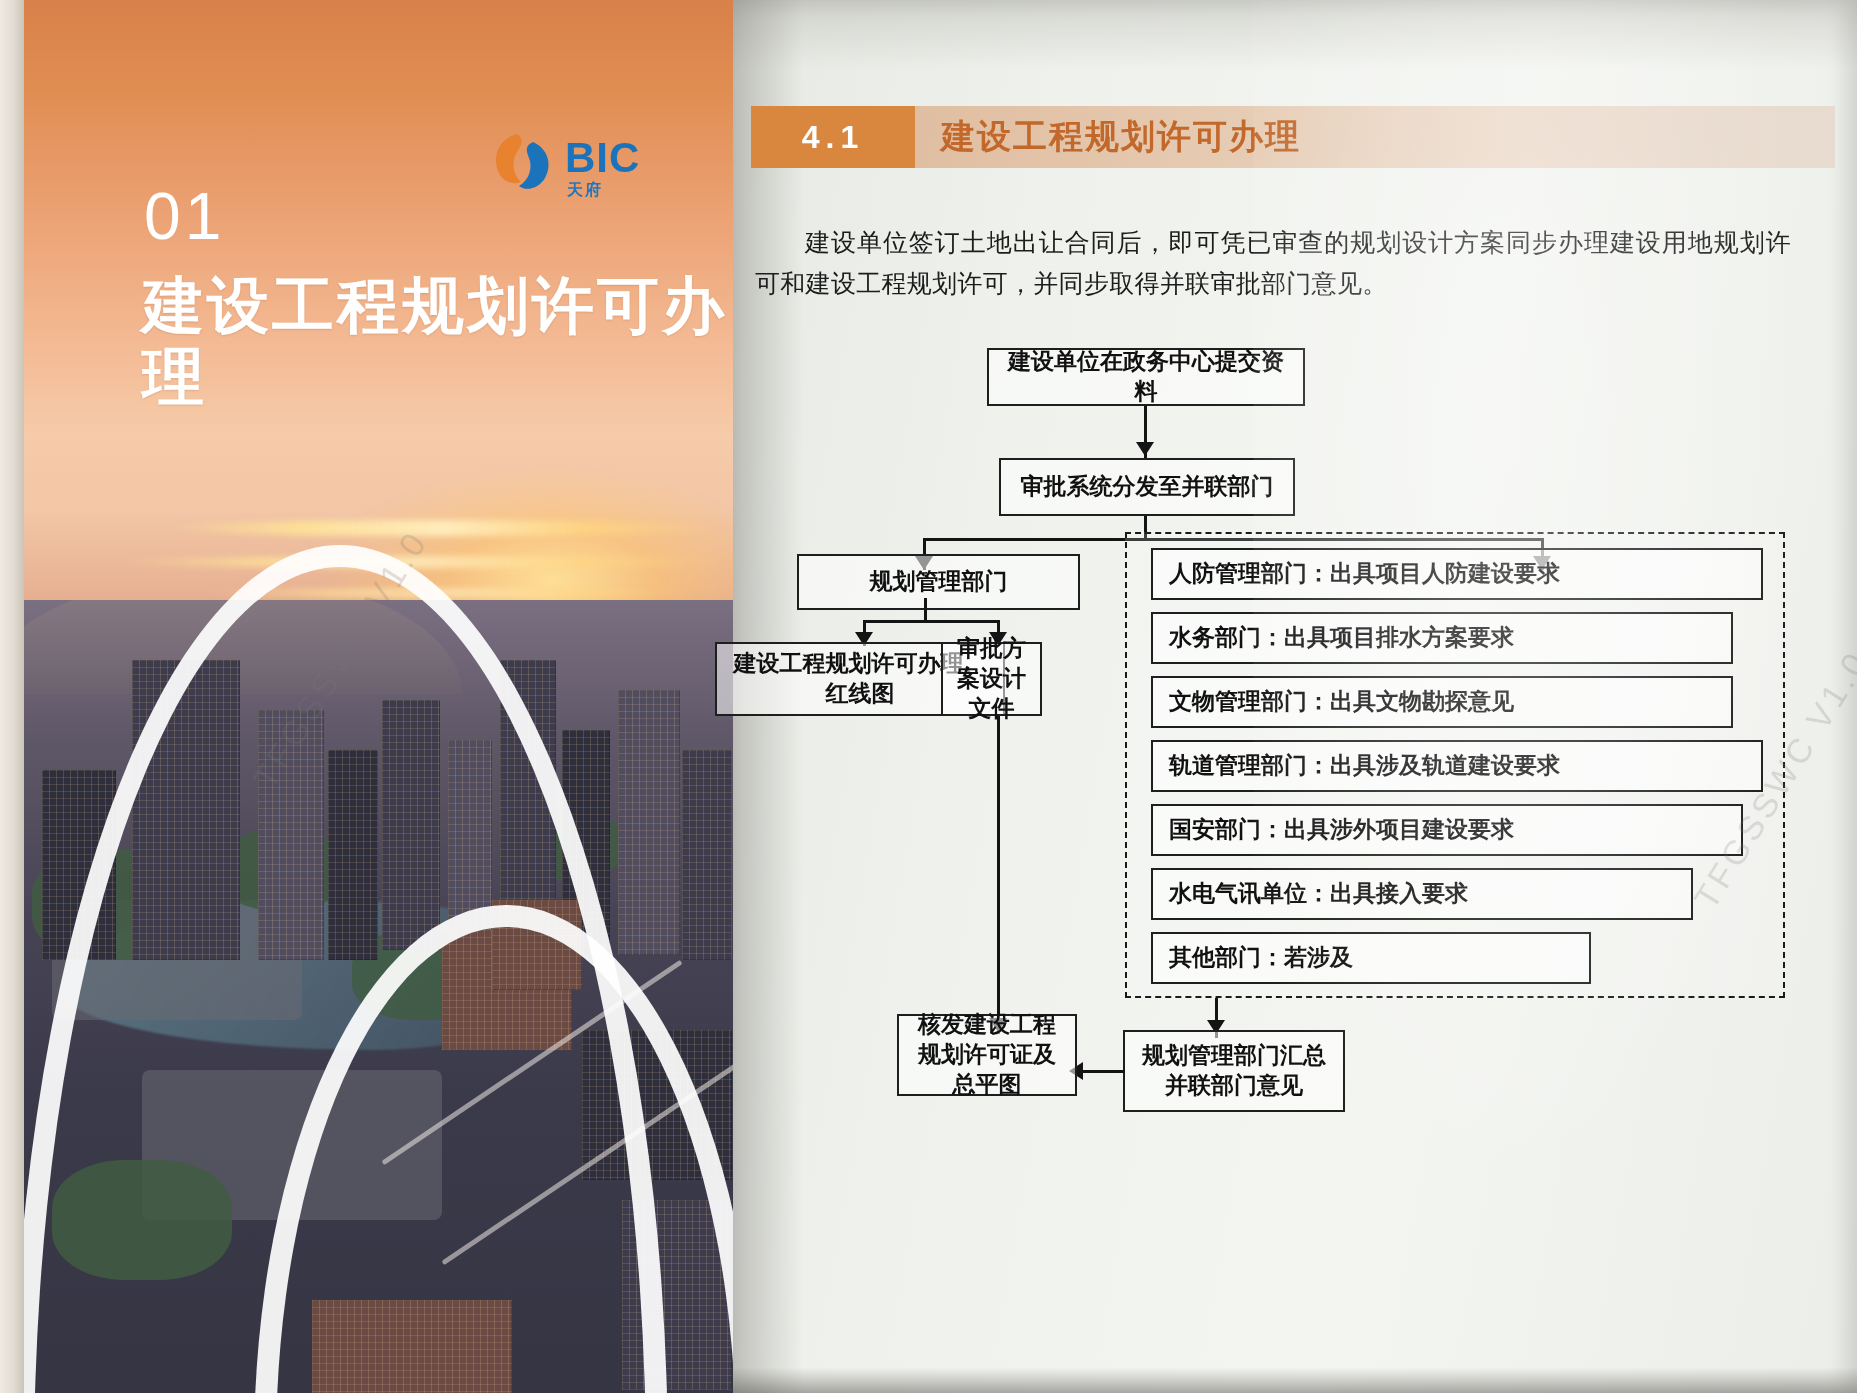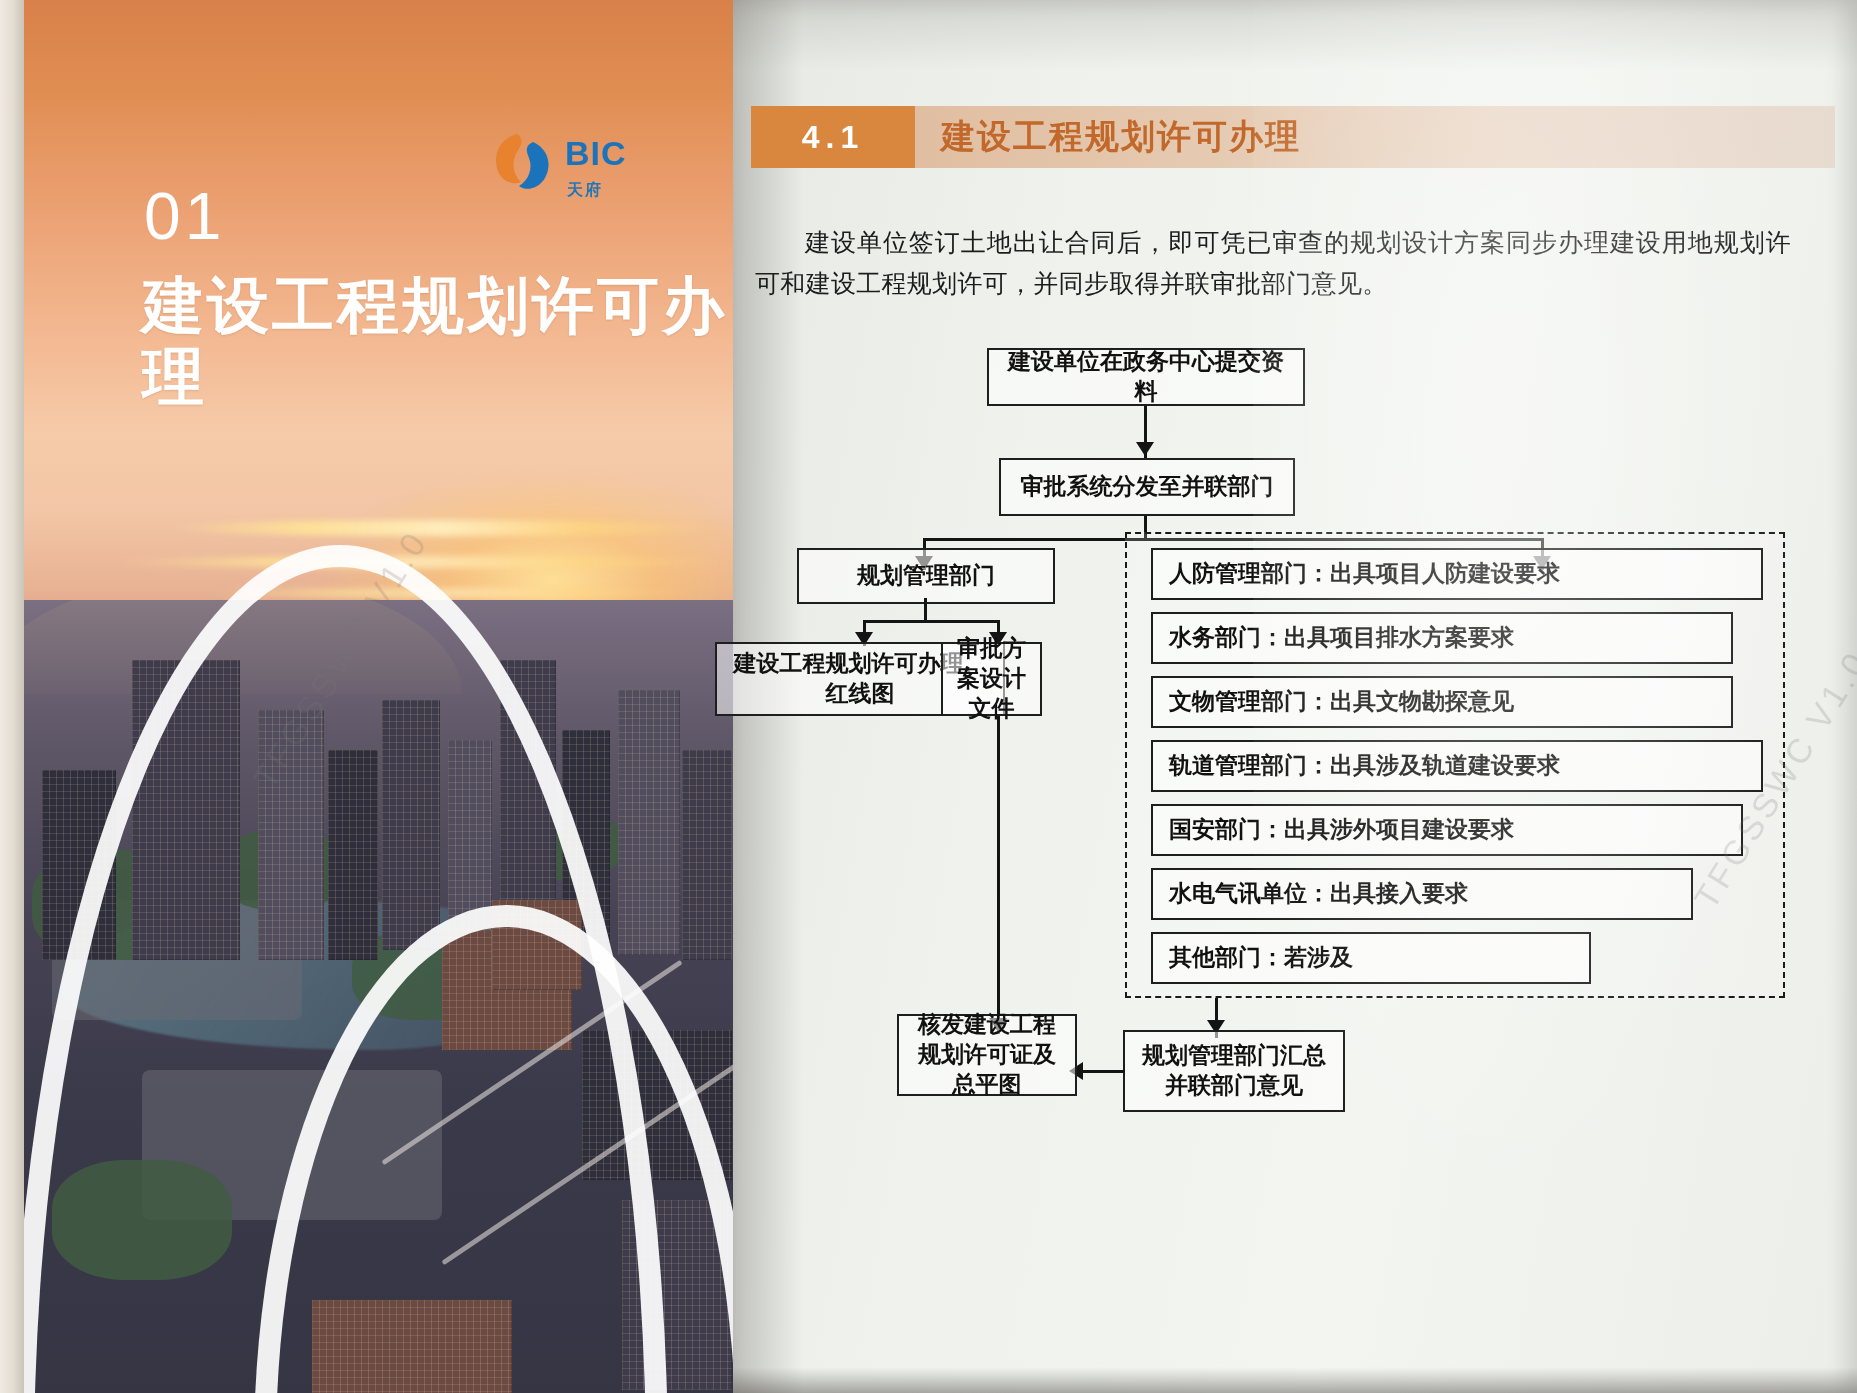--- a/index.html
+++ b/index.html
@@ -122,21 +122,21 @@
     position:absolute; left:120px; top:270px; width:640px;
     font-size:62px; font-weight:bold; color:#ffffff; letter-spacing:3px;
     line-height:1.15;
     text-shadow:0 1px 2px rgba(120,70,40,0.18);
   }
   
   .logo {
     position:absolute; right:26px; top:128px; width:220px; height:92px;
   }
   .logo-txt {
-    position:absolute; left:78px; top:6px; font-size:34px; font-weight:bold;
+    position:absolute; left:78px; top:6px; font-size:42px; font-weight:bold;
     color:#1b74bb; letter-spacing:1px;
   }
   .logo-sub {
     position:absolute; left:80px; top:52px; font-size:16px; font-weight:bold;
     color:#1b74bb; letter-spacing:2px; opacity:.95;
   }
   .logo-mark { position:absolute; left:0; top:0; width:72px; height:78px; }
 
   
   .wm {
@@ -347,21 +347,21 @@
 
       <div class="node" style="left:266px; top:128px; width:296px; height:58px;">审批系统分发至并联部门</div>
 
       <div class="ln vl" style="left:411px; top:186px; height:24px;"></div>
       <div class="ln hl" style="left:190px; top:208px; width:620px;"></div>
       <div class="ln vl" style="left:190px; top:208px; height:32px;"></div>
       <div class="arrow-d" style="left:182px; top:226px;"></div>
       <div class="ln vl" style="left:808px; top:208px; height:32px;"></div>
       <div class="arrow-d" style="left:800px; top:226px;"></div>
 
-      <div class="node" style="left:64px; top:218px; width:258px; height:56px;">规划管理部门</div>
+      <div class="node" style="left:64px; top:224px; width:283px; height:56px;">规划管理部门</div>
 
       <div class="ln vl" style="left:191px; top:268px; height:24px;"></div>
       <div class="ln hl" style="left:130px; top:290px; width:134px;"></div>
       <div class="ln vl" style="left:130px; top:290px; height:26px;"></div>
       <div class="arrow-d" style="left:122px; top:302px;"></div>
       <div class="ln vl" style="left:264px; top:290px; height:26px;"></div>
       <div class="arrow-d" style="left:256px; top:302px;"></div>
 
       <div class="node" style="left:-18px; top:312px; width:290px; height:74px;">建设工程规划许可办理、红线图</div>
 

